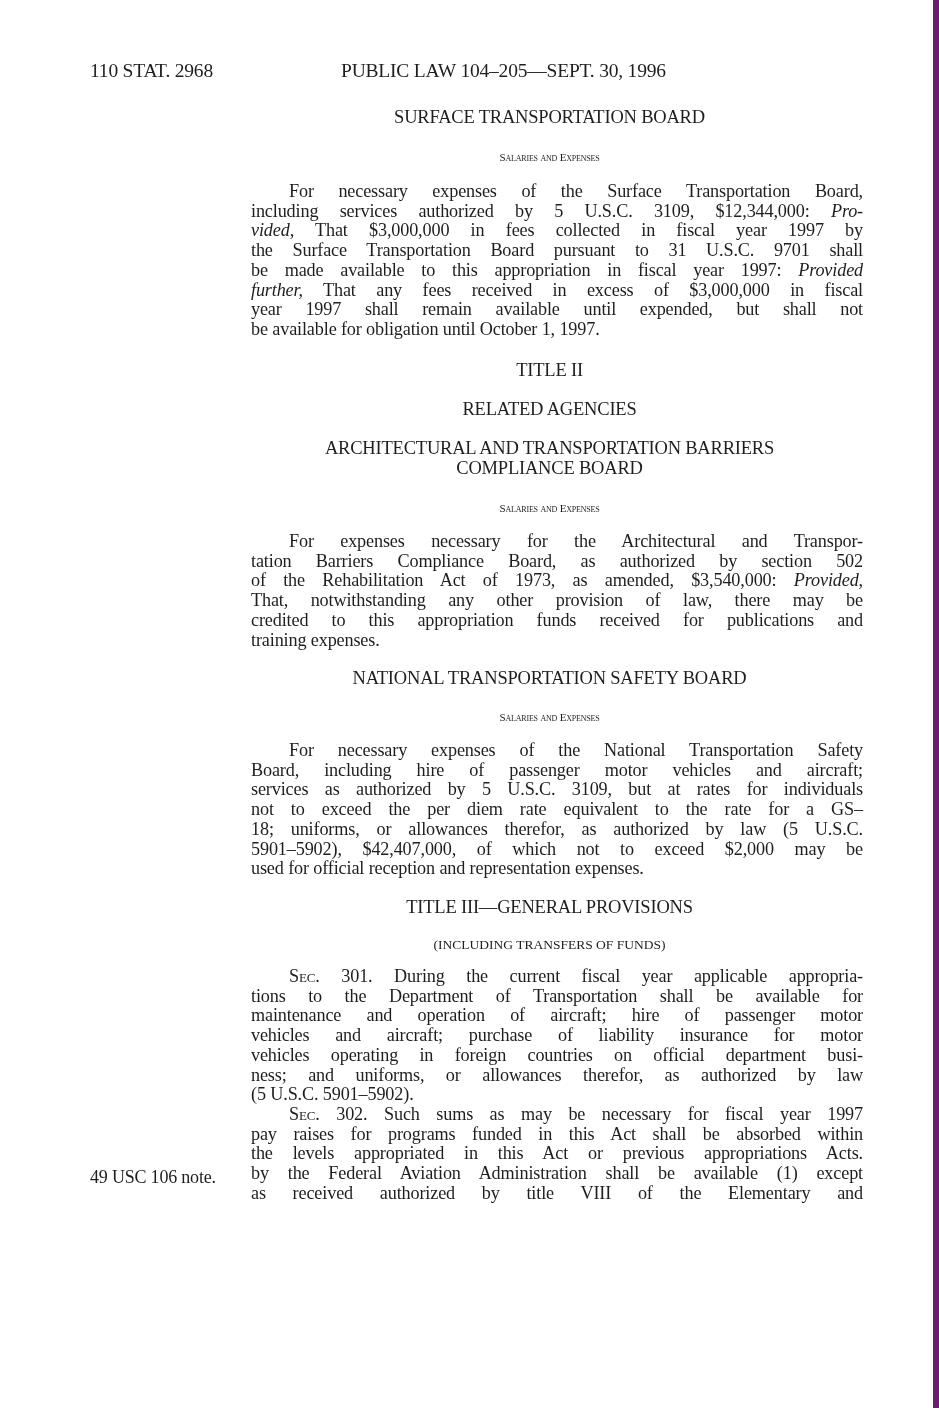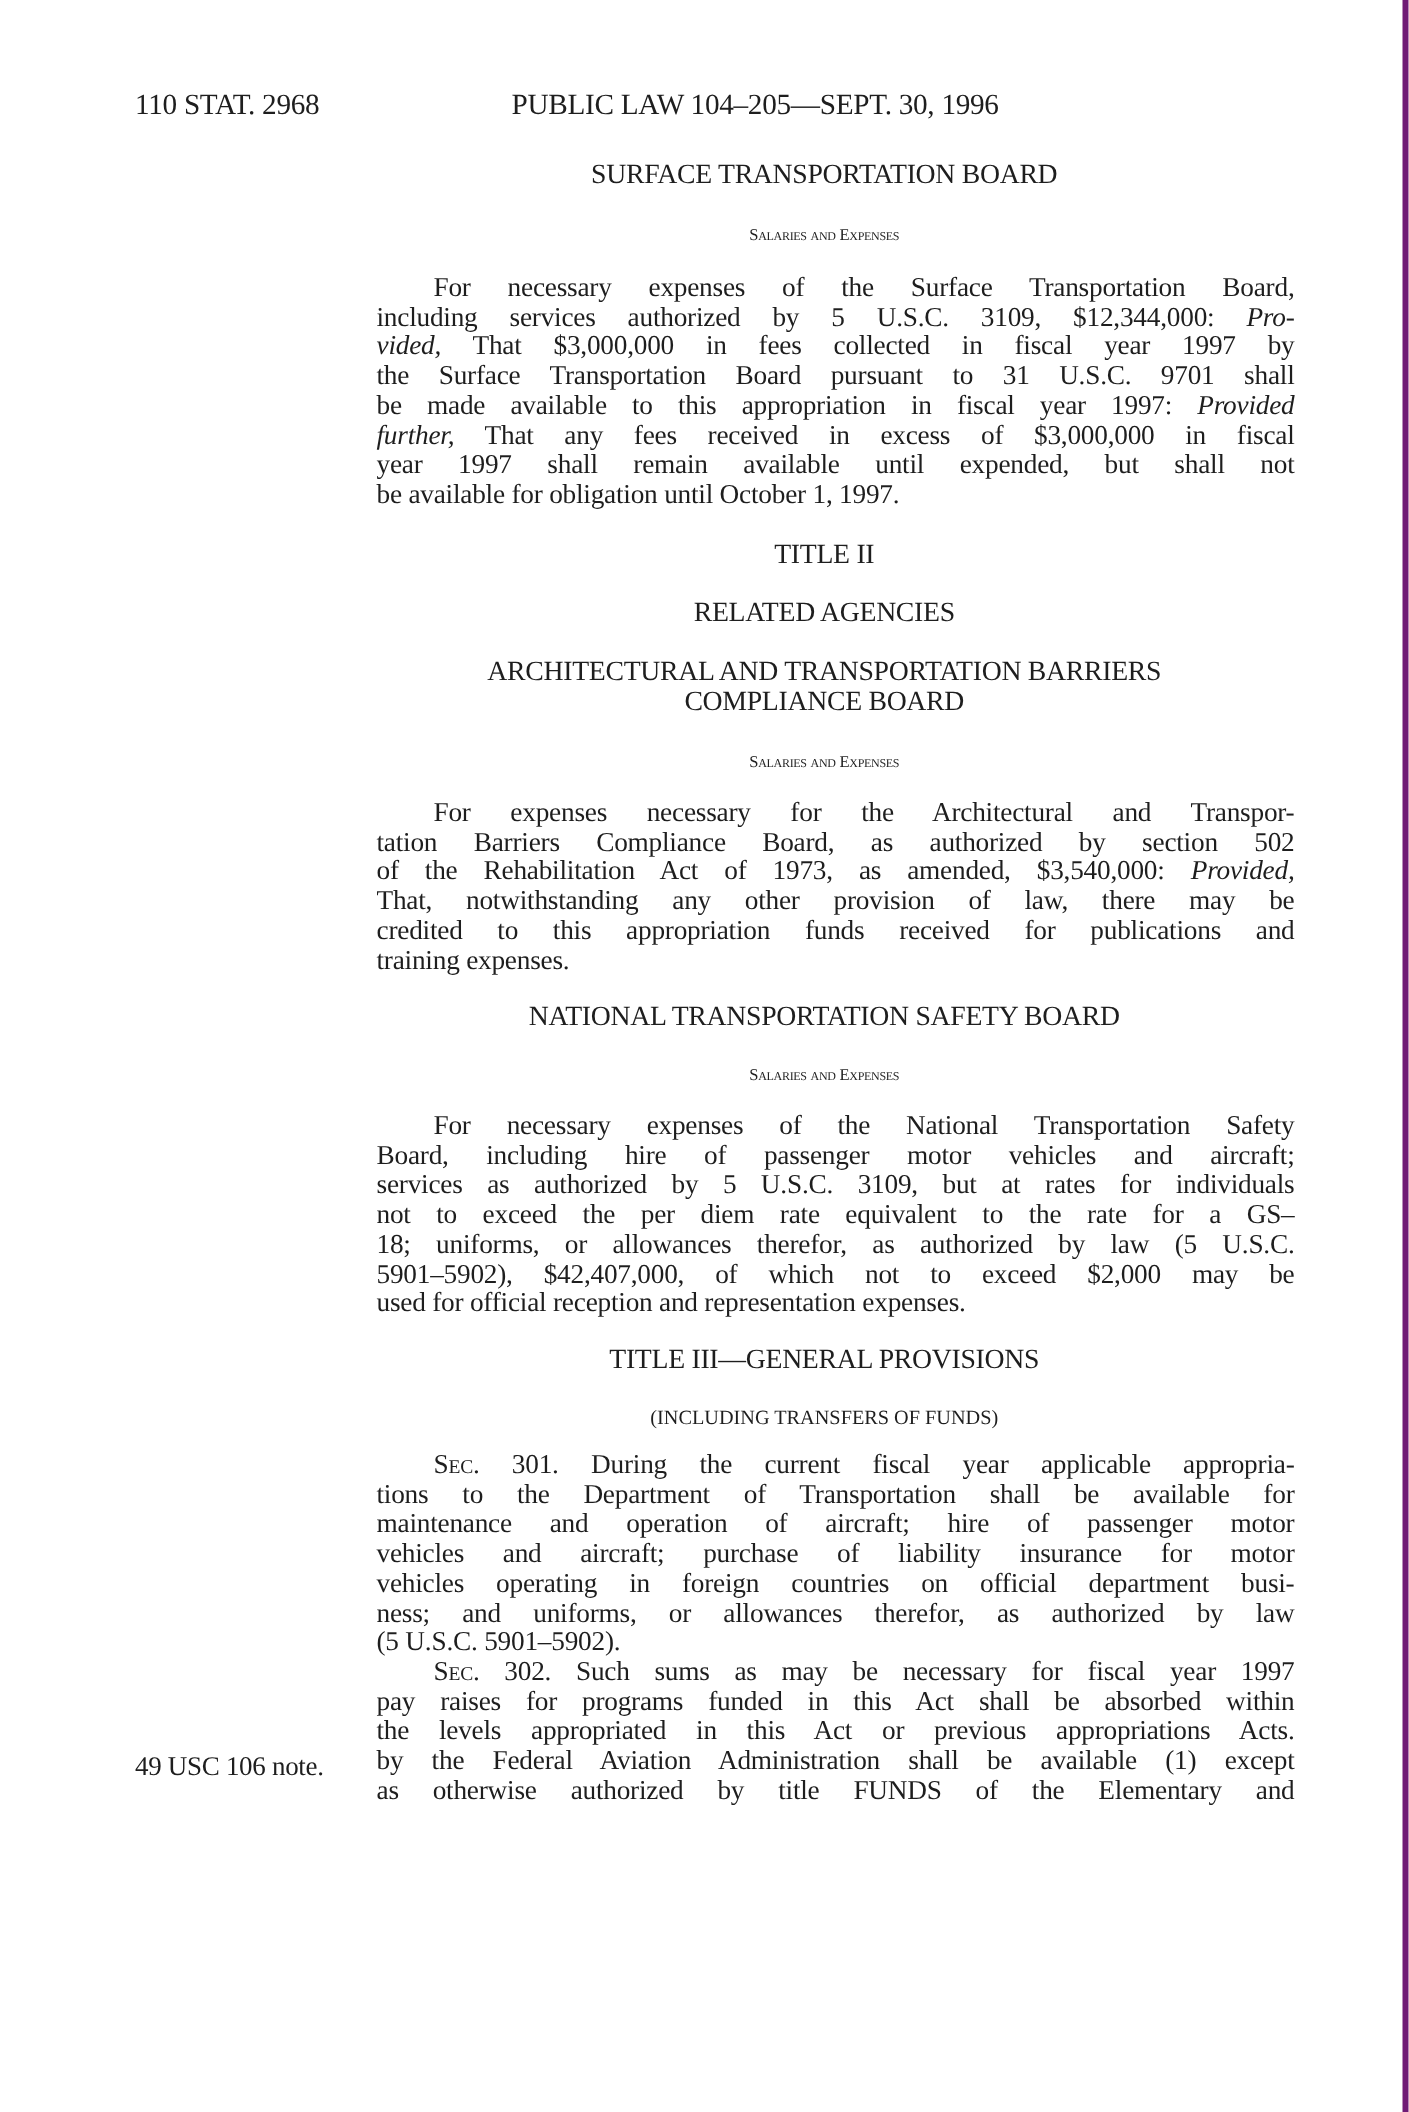--- a/index.html
+++ b/index.html
@@ -13,21 +13,21 @@
       position: relative;
       overflow: hidden;
       font-family: "Liberation Serif", "DejaVu Serif", serif;
       color: #1e1e1e;
     }
     .page {
       position: absolute;
       left: 0; top: 0;
       width: 939px; height: 1408px;
       background: #ffffff;
-      border-right: 4px solid #701a75;
+      border-right: 6px solid #701a75;
       box-sizing: border-box;
     }
     .running-head {
       position: absolute;
       top: 60px;
       left: 90px;
       width: 780px;
       height: 24px;
       font-size: 19.5px;
       letter-spacing: -0.2px;
@@ -169,19 +169,19 @@
     </div>
 
     <div class="para" style="top:1105px;">
       <span class="ln indent"><span class="sec-label">Sec. 302.</span><span> Such sums as may be necessary for fiscal year 1997</span></span>
       <span class="ln"><span>pay raises for programs funded in this Act shall be absorbed within</span></span>
       <span class="ln"><span>the levels appropriated in this Act or previous appropriations Acts.</span></span>
     </div>
 
     <div class="para" style="top:1164px;">
       <span class="ln"><span>by the Federal Aviation Administration shall be available (1) except</span></span>
-      <span class="ln"><span>as otherwise authorized by title FUNDS of the Elementary and</span></span>
+      <span class="ln"><span>as received authorized by title VIII of the Elementary and</span></span>
     </div>
   </div>
 
   <div class="margin-note">49 USC 106 note.</div>
 
 </div>
 
 </body></html>

